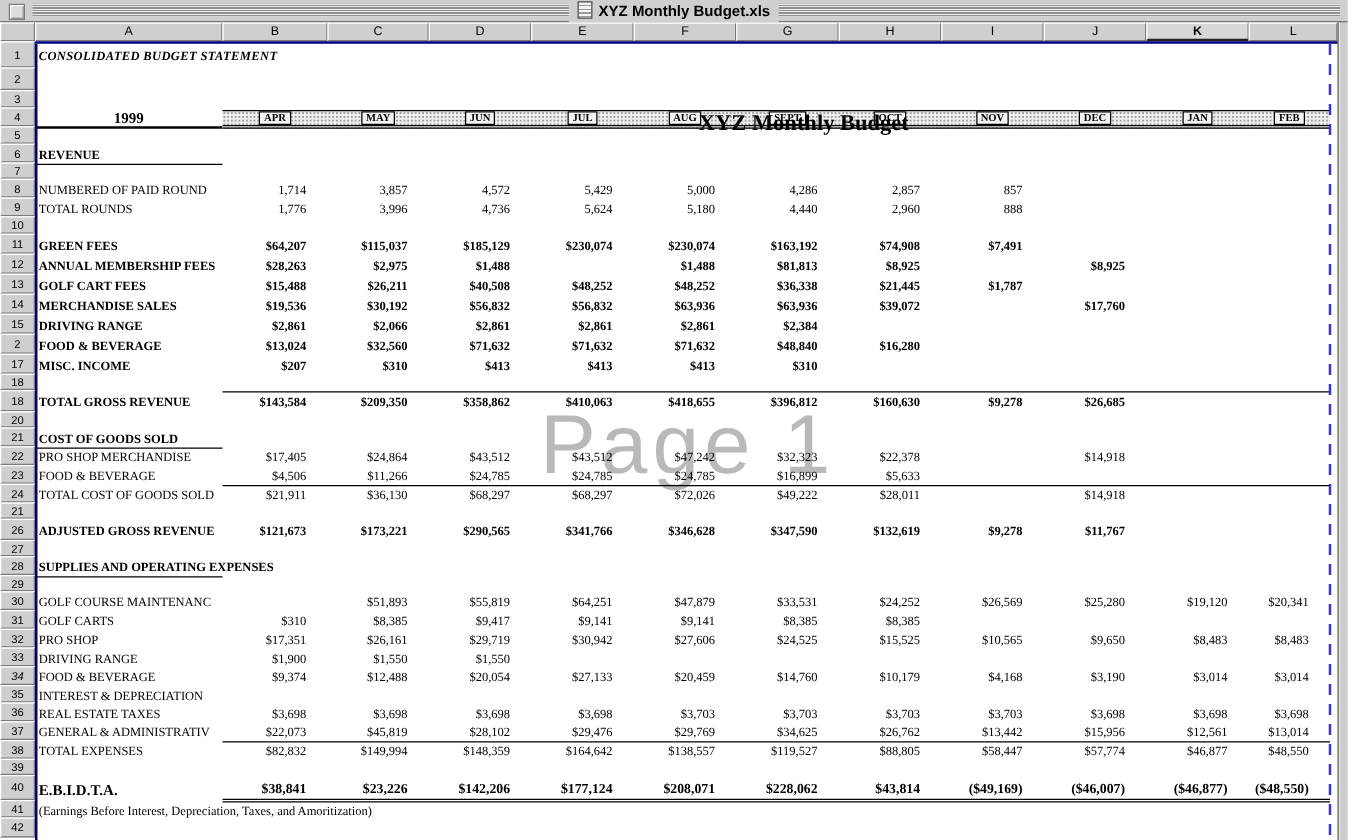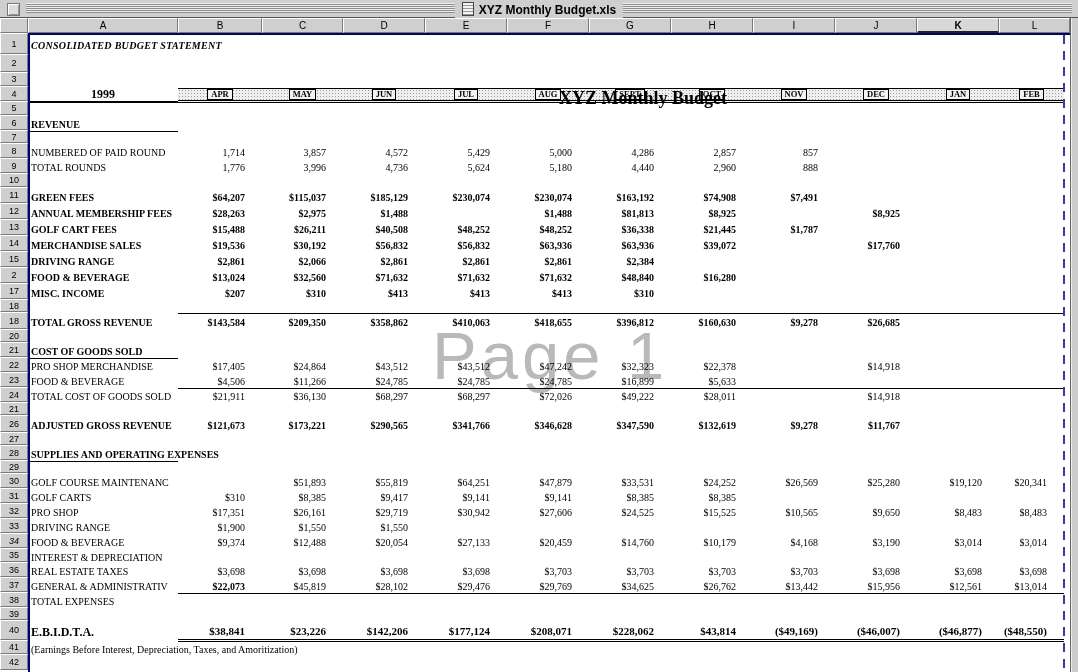--- a/index.html
+++ b/index.html
@@ -594,35 +594,48 @@
             <div class="vc" style="width: 82px;">$3,703</div>
             <div class="vc" style="width: 82px;">$3,703</div>
             <div class="vc" style="width: 82px;">$3,698</div>
             <div class="vc" style="width: 82px;">$3,698</div>
             <div class="vc" style="width: 65px;">$3,698</div>
           </div>
         </div>
         <div class="row" style="height: 15px;">
           <div class="lc">GENERAL &amp; ADMINISTRATIV</div>
           <div class="vw line-single">
-            <div class="vc" style="width: 84px; font-weight: bold;">$22,073</div>
+            <div class="vc" style="width: 84px;">$22,073</div>
             <div class="vc" style="width: 81px;">$45,819</div>
             <div class="vc" style="width: 82px;">$28,102</div>
             <div class="vc" style="width: 82px;">$29,476</div>
             <div class="vc" style="width: 82px;">$29,769</div>
             <div class="vc" style="width: 82px;">$34,625</div>
             <div class="vc" style="width: 82px;">$26,762</div>
             <div class="vc" style="width: 82px;">$13,442</div>
             <div class="vc" style="width: 82px;">$15,956</div>
             <div class="vc" style="width: 82px;">$12,561</div>
             <div class="vc" style="width: 65px;">$13,014</div>
           </div>
         </div>
         <div class="row" style="height: 15px;">
           <div class="lc">TOTAL EXPENSES</div>
+          <div class="vw">
+            <div class="vc" style="width: 84px;">$82,832</div>
+            <div class="vc" style="width: 81px;">$149,994</div>
+            <div class="vc" style="width: 82px;">$148,359</div>
+            <div class="vc" style="width: 82px;">$164,642</div>
+            <div class="vc" style="width: 82px;">$138,557</div>
+            <div class="vc" style="width: 82px;">$119,527</div>
+            <div class="vc" style="width: 82px;">$88,805</div>
+            <div class="vc" style="width: 82px;">$58,447</div>
+            <div class="vc" style="width: 82px;">$57,774</div>
+            <div class="vc" style="width: 82px;">$46,877</div>
+            <div class="vc" style="width: 65px;">$48,550</div>
+          </div>
         </div>
         <div class="row" style="height: 13px;"></div>
         <div class="row ebidta" style="height: 20px;">
           <div class="lc" style="overflow: visible;">E.B.I.D.T.A.</div>
           <div class="vw line-double">
             <div class="vc" style="width: 84px;">$38,841</div>
             <div class="vc" style="width: 81px;">$23,226</div>
             <div class="vc" style="width: 82px;">$142,206</div>
             <div class="vc" style="width: 82px;">$177,124</div>
             <div class="vc" style="width: 82px;">$208,071</div>

